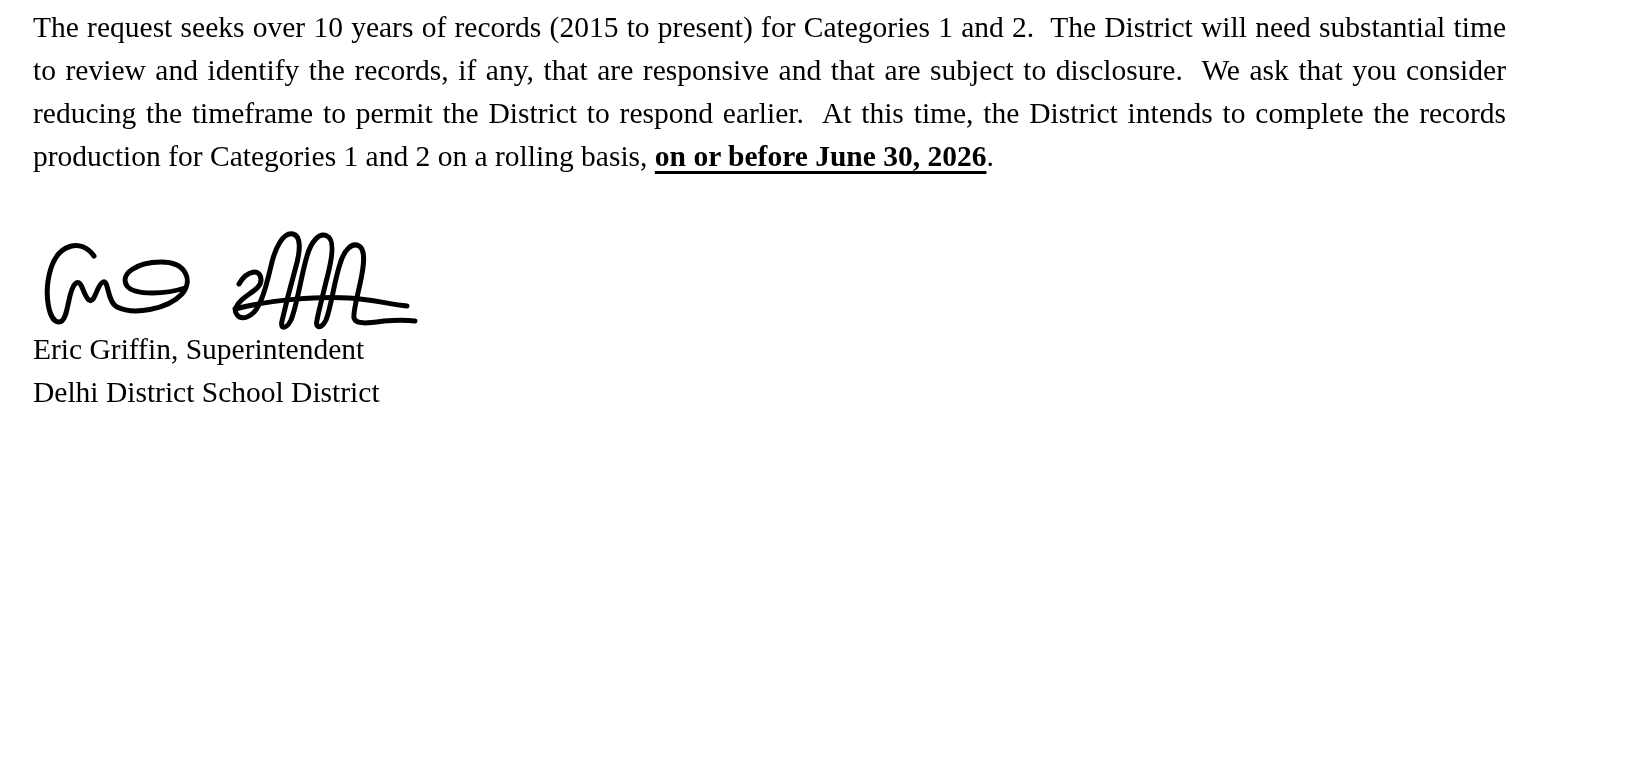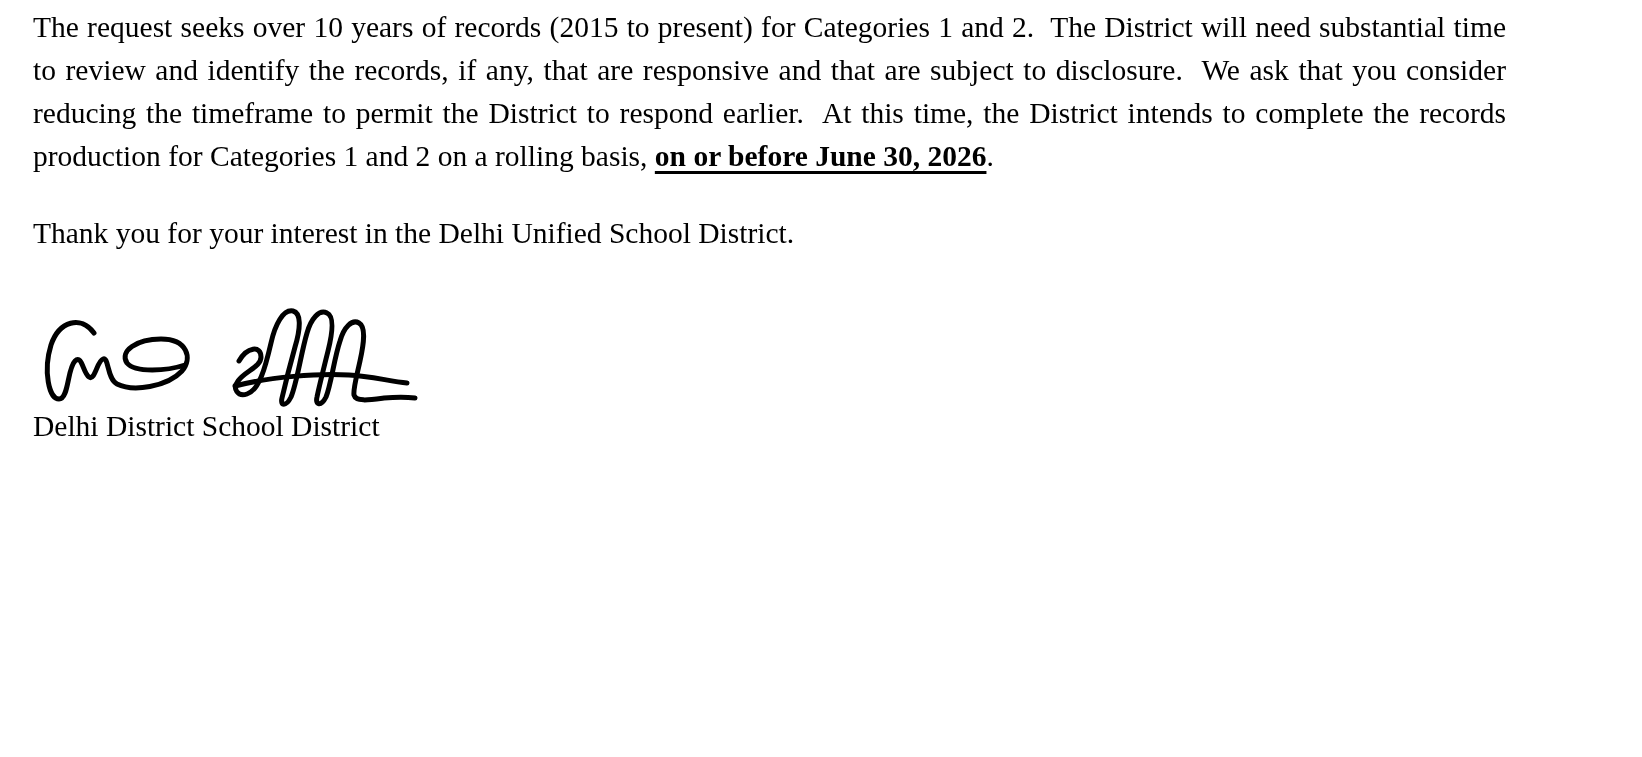--- a/index.html
+++ b/index.html
@@ -53,21 +53,20 @@
     margin: 0;
   }
 </style>
 </head>
 <body>
 
 <div class="page">
 
   <p class="para"><span>The request seeks over 10 years of records (2015 to present) for Categories 1 and 2.  The District will need substantial time to review and identify the records, if any, that are responsive and that are subject to disclosure.  We ask that you consider reducing the timeframe to permit the District to respond earlier.  At this time, the District intends to complete the records production for Categories 1 and 2 on a rolling basis, </span><span class="emphasis">on or before June 30, 2026</span><span>.</span></p>
 
-  <p class="single-line">Thank you for your interest in the Delhi Unified School District.</p>
 
 
   <div class="signature-wrap">
     <svg viewBox="0 0 380 108" xmlns="http://www.w3.org/2000/svg">
       <g fill="none" stroke="#000000" stroke-width="5" stroke-linecap="round" stroke-linejoin="round">
         <path d="M 55 30
                  C 42 12, 20 18, 12 42
                  C 4 68, 10 96, 20 96
                  C 30 96, 28 66, 36 58
                  C 43 51, 44 70, 50 74
@@ -97,15 +96,16 @@
                  C 318 72, 314 86, 315 92
                  C 317 99, 330 97, 345 95
                  C 356 94, 368 94, 376 95"></path>
         <path d="M 196 83
                  C 230 74, 280 70, 310 72
                  C 330 73, 350 78, 368 80"></path>
       </g>
     </svg>
   </div>
 
+  <p class="signoff-line">Eric Griffin, Superintendent</p>
   <p class="signoff-line">Delhi District School District</p>
 
 </div>
 
 </body></html>

